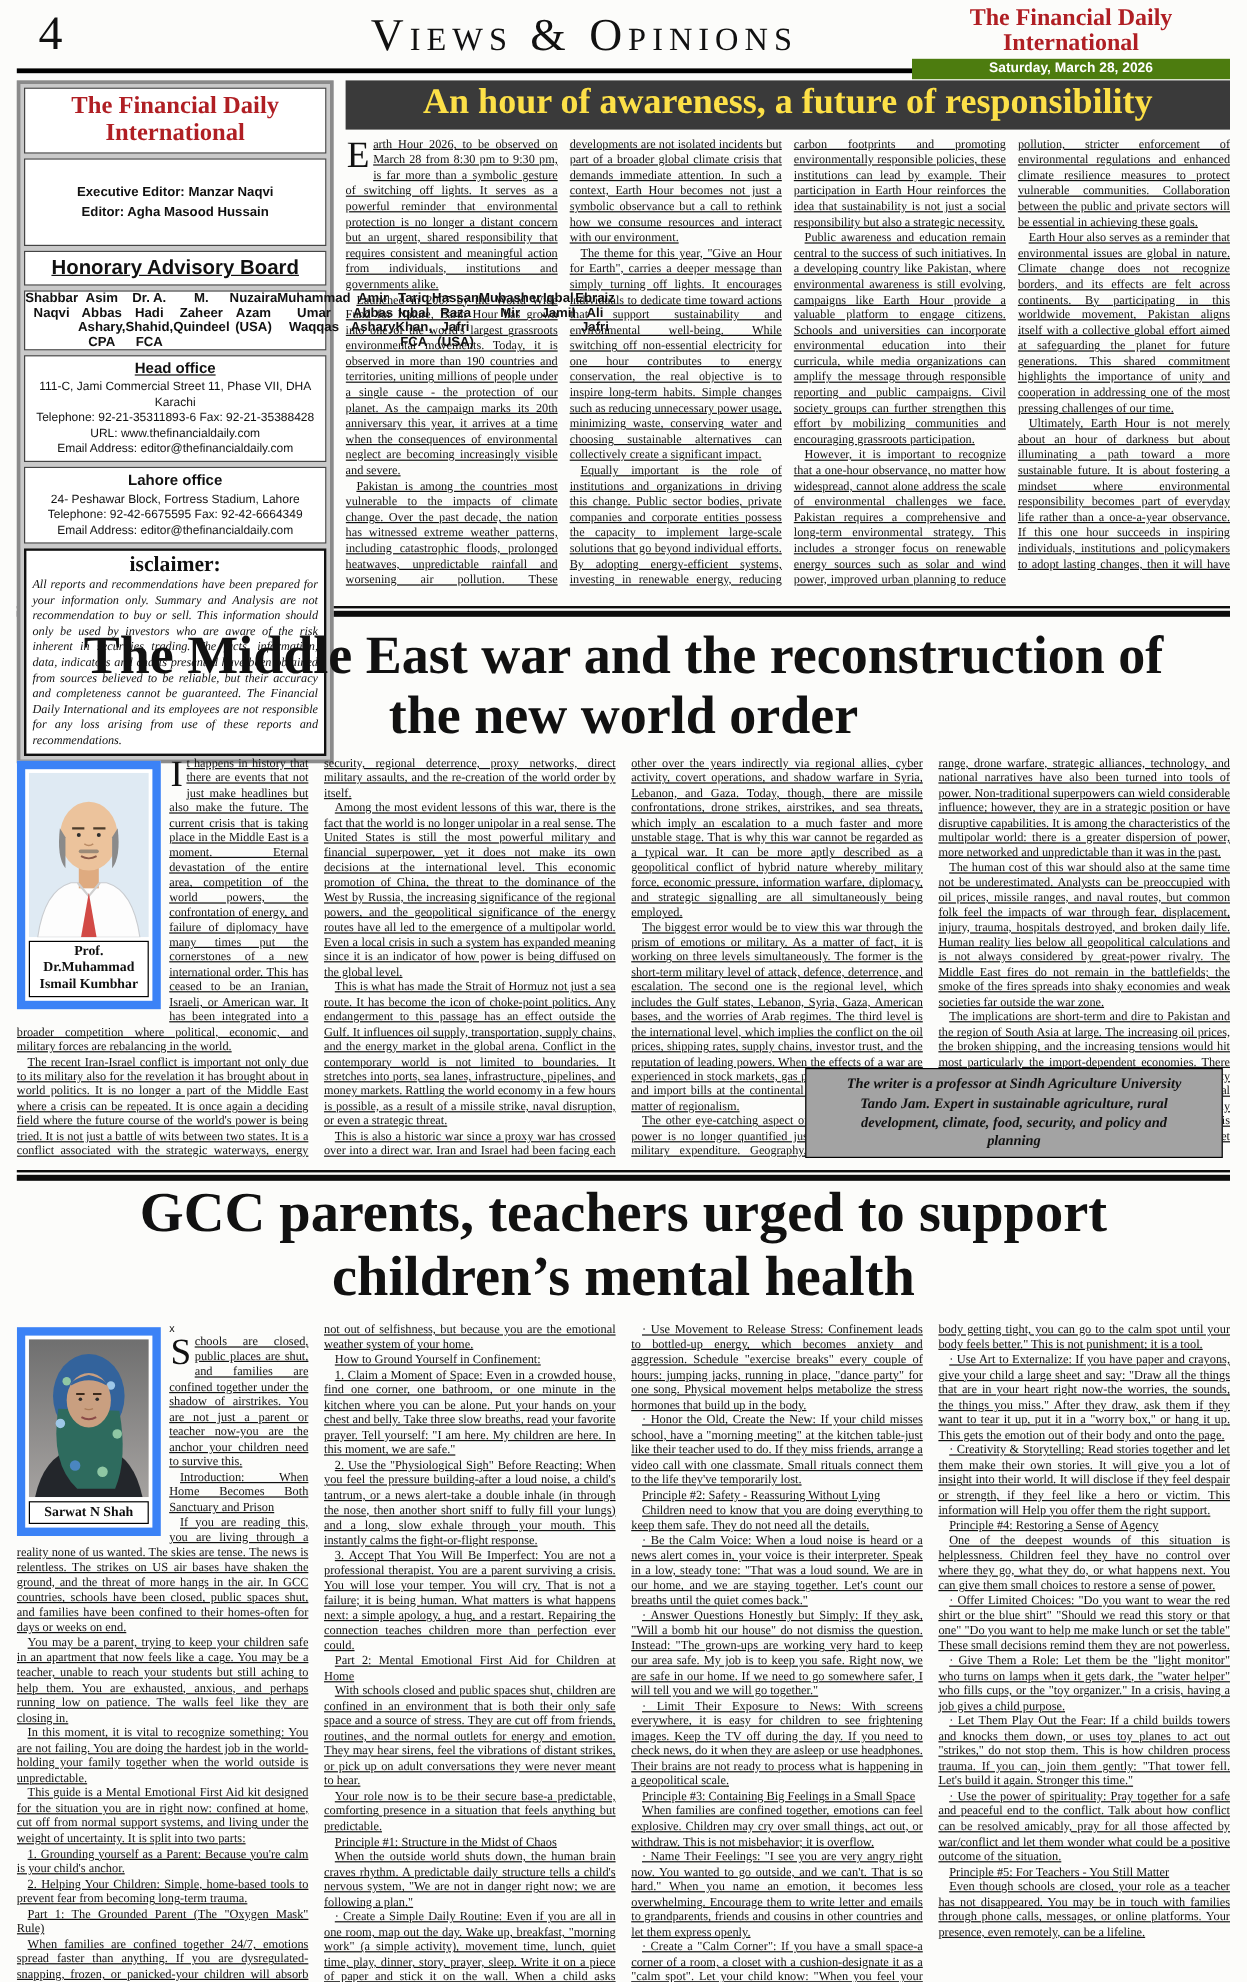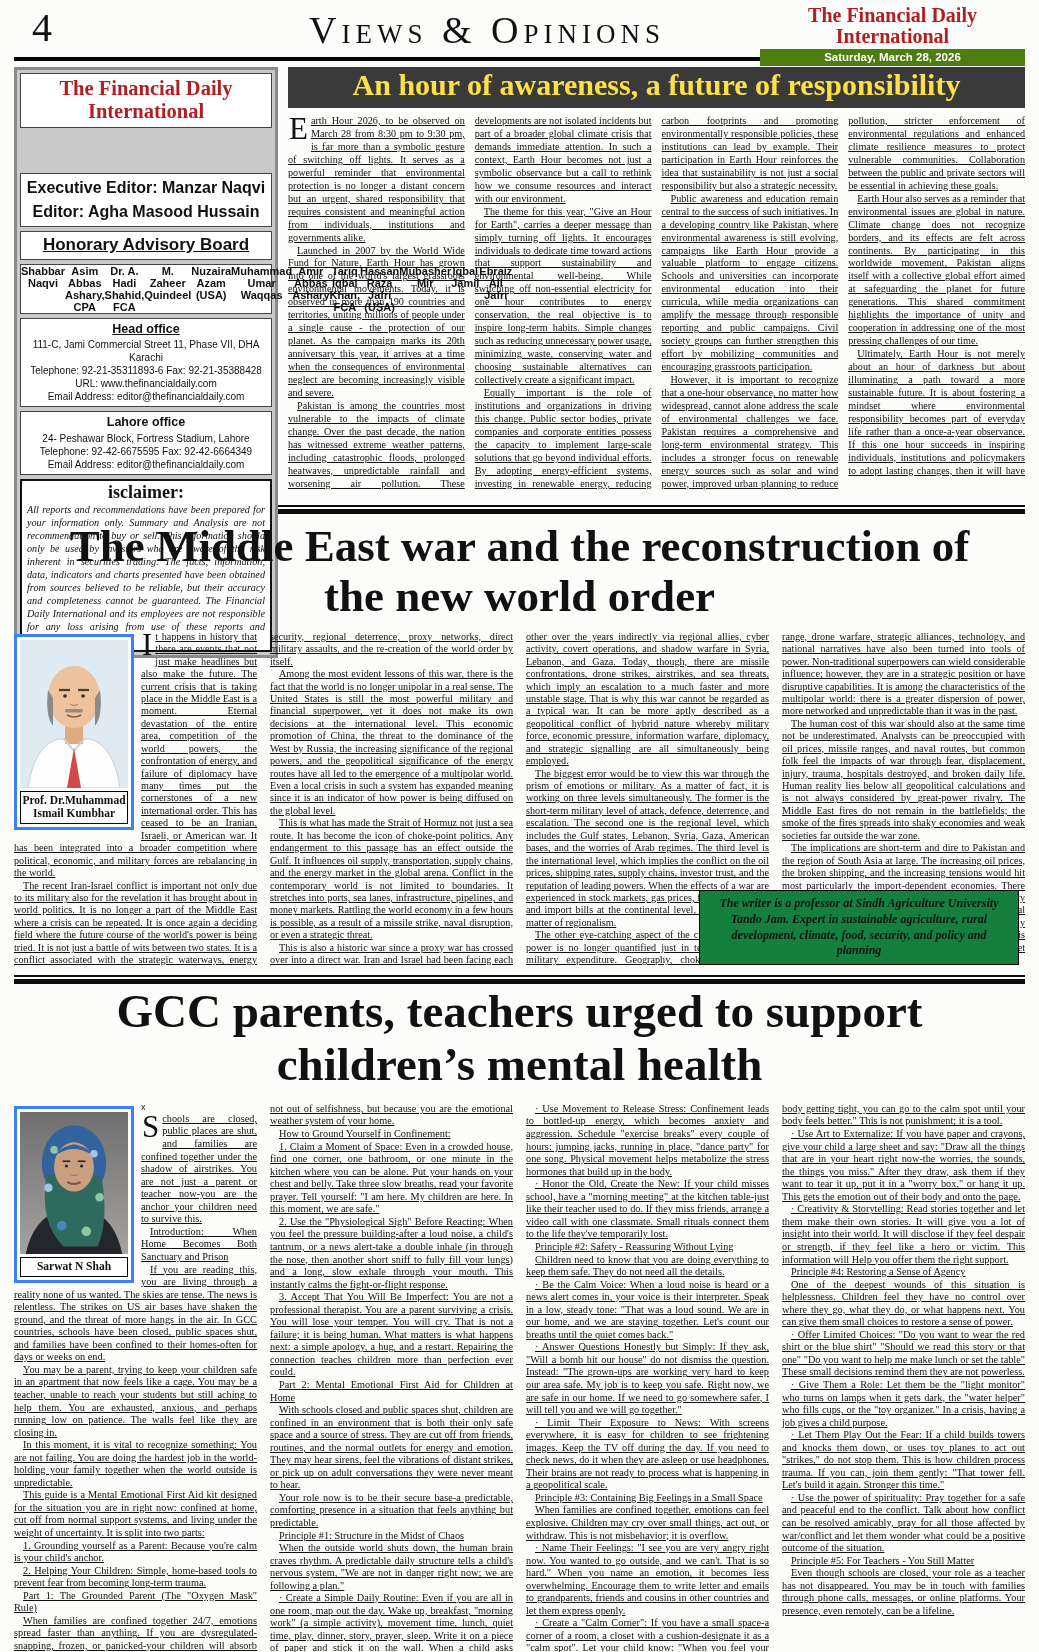--- a/index.html
+++ b/index.html
@@ -17,22 +17,22 @@
   .hdr-date{background:#4d7c0f;color:#fff;font-family:"Liberation Sans",sans-serif;
             font-weight:bold;font-size:11.5px;padding:2px 0 3px;margin-top:2px;text-align:center;}
 
   
   .top{display:flex;gap:10px;margin-top:6px;height:432px;align-items:flex-start;}
 
   .mast{width:264px;box-sizing:border-box;border:3px solid #8a8a8a;background:#c9c9c9;
         padding:3px;display:flex;flex-direction:column;gap:4px;}
   .mb{background:#fff;border:1px solid #444;text-align:center;}
   .mb-title{color:#b01f24;font-weight:bold;font-size:20.5px;padding:3px 0 4px;}
-  .mb-ed{font-family:"Liberation Sans",sans-serif;font-weight:bold;font-size:16px;
-         line-height:1.5;padding:2px 0;margin-top:41px;}
+  .mb-ed{font-family:"Liberation Sans",sans-serif;font-weight:bold;font-size:11px;
+         line-height:1.5;padding:19px 0;}
   .mb-adv{font-family:"Liberation Sans",sans-serif;font-weight:bold;font-size:17px;
           text-decoration:underline;padding:3px 0 4px;}
   .mb-names{display:flex;font-family:"Liberation Sans",sans-serif;font-weight:bold;
             font-size:11px;}
   .mb-col{flex:1;display:flex;flex-direction:column;justify-content:space-between;
           padding:5px 2px;min-height:100px;}
   .mb-col+.mb-col{border-left:1px solid #444;}
   .mb-off{font-family:"Liberation Sans",sans-serif;font-size:10px;line-height:1.3;
           padding:1px 2px 3px;}
   .mb-off .oh{font-size:12.5px;font-weight:bold;margin:1px 0;}
@@ -59,28 +59,28 @@
 
   .rule-heavy{height:2px;border-top:2px solid #0c0c0c;border-bottom:5px solid #0c0c0c;
               margin:6px 0 0;}
 
   
   .a2{position:relative;}
   .a2-title{font-weight:bold;font-size:45px;line-height:1.12;text-align:center;
             margin:7px 30px 9px;}
   .a2-body{height:338px;overflow:hidden;columns:4;column-gap:13px;column-fill:auto;
            text-align:justify;font-size:10.2px;line-height:1.22;}
-  figure.auth{float:left;width:120px;margin:3px 7px 3px 0;border:3px solid #3b82f6;
+  figure.auth{float:left;width:120px;margin:3px 7px 3px 0;border:7px solid #3b82f6;
               background:#fff;padding:3px;box-sizing:border-box;}
   figure.auth svg{display:block;width:100%;height:auto;}
   .auth-name{border:1px solid #000;margin-top:3px;font-weight:bold;font-size:11.5px;
              text-align:center;line-height:1.18;padding:2px 1px;}
-  .credit-abs{position:absolute;background:#15803d;border:1.5px solid #000;
+  .credit-abs{position:absolute;background:#a3a3a3;border:1.5px solid #000;
               font-style:italic;font-weight:bold;font-size:12px;line-height:1.3;
-              text-align:center;padding:5px 9px;}
+              text-align:center;padding:5px 23px;}
   .a2 .credit-abs{right:6px;bottom:4px;width:300px;}
 
   
   .a3{position:relative;}
   .a3-kick{text-align:center;font-size:26px;margin:9px 0 1px;}
   .a3-kick span{text-decoration:underline;}
   .a3-title{font-weight:bold;font-size:47px;line-height:1.14;text-align:center;
             margin:1px 60px 11px;}
   .a3-body{height:568px;overflow:hidden;columns:4;column-gap:13px;column-fill:auto;
            text-align:justify;font-size:10.3px;line-height:1.22;}

